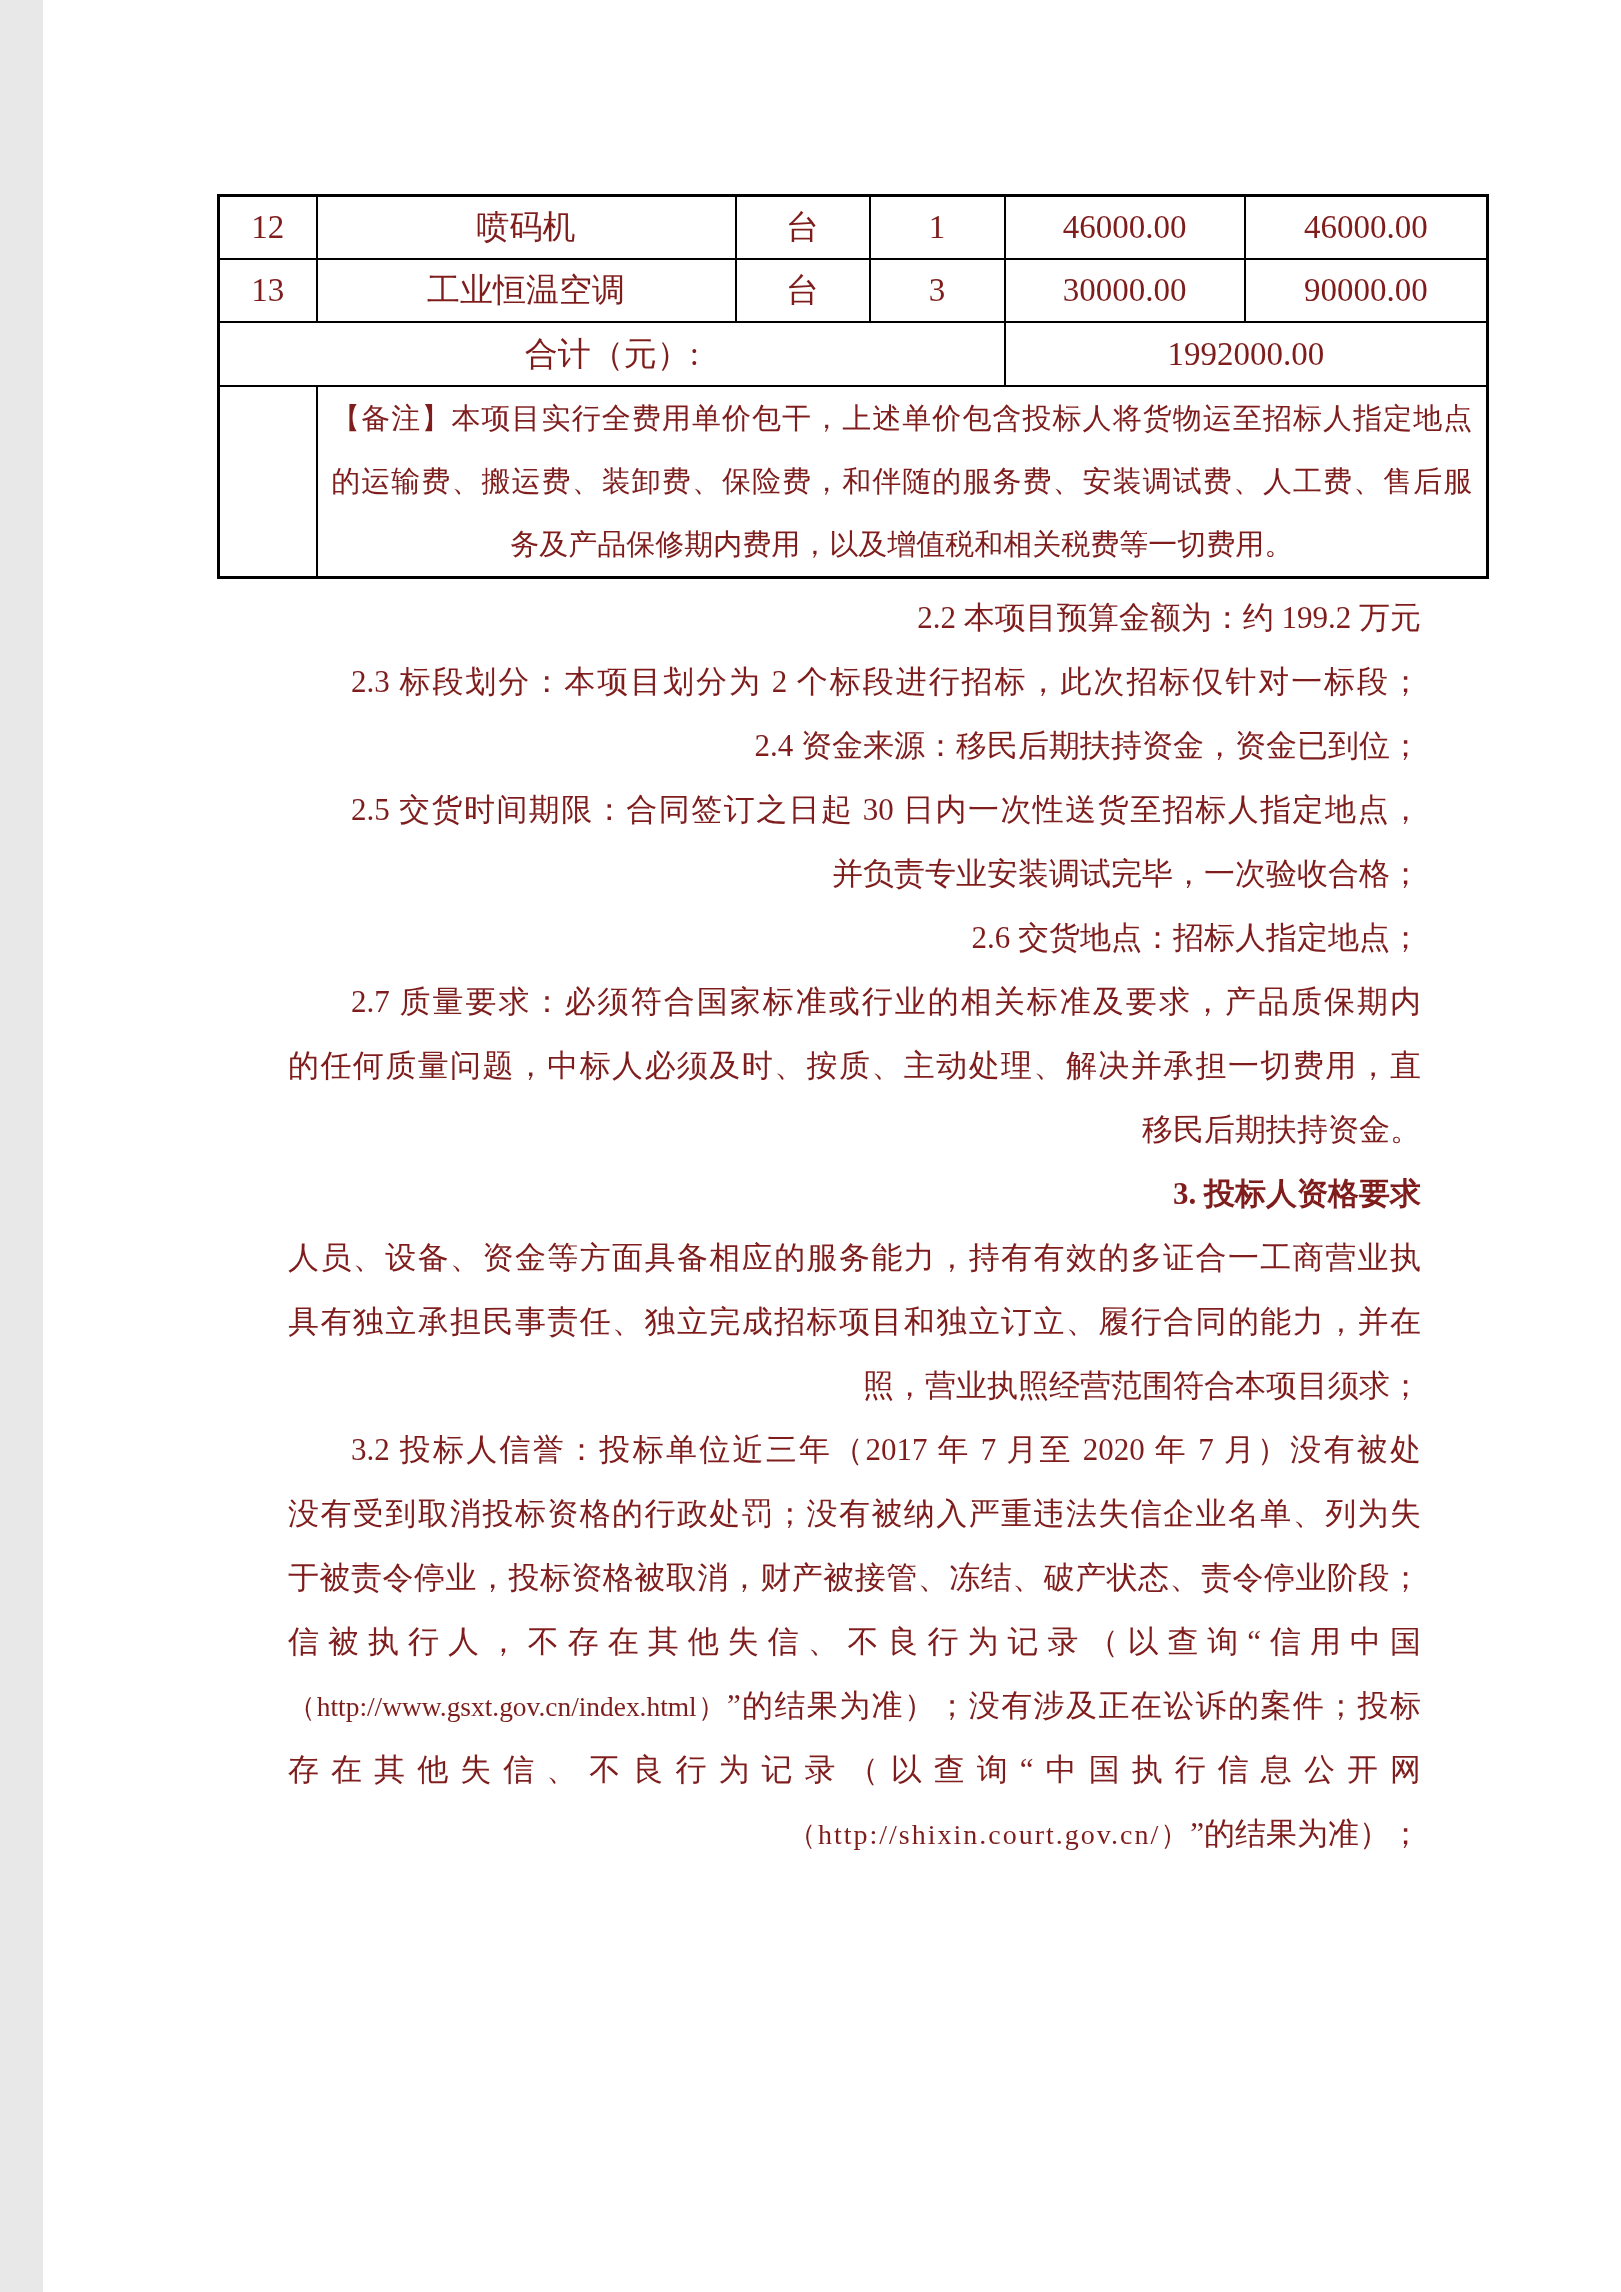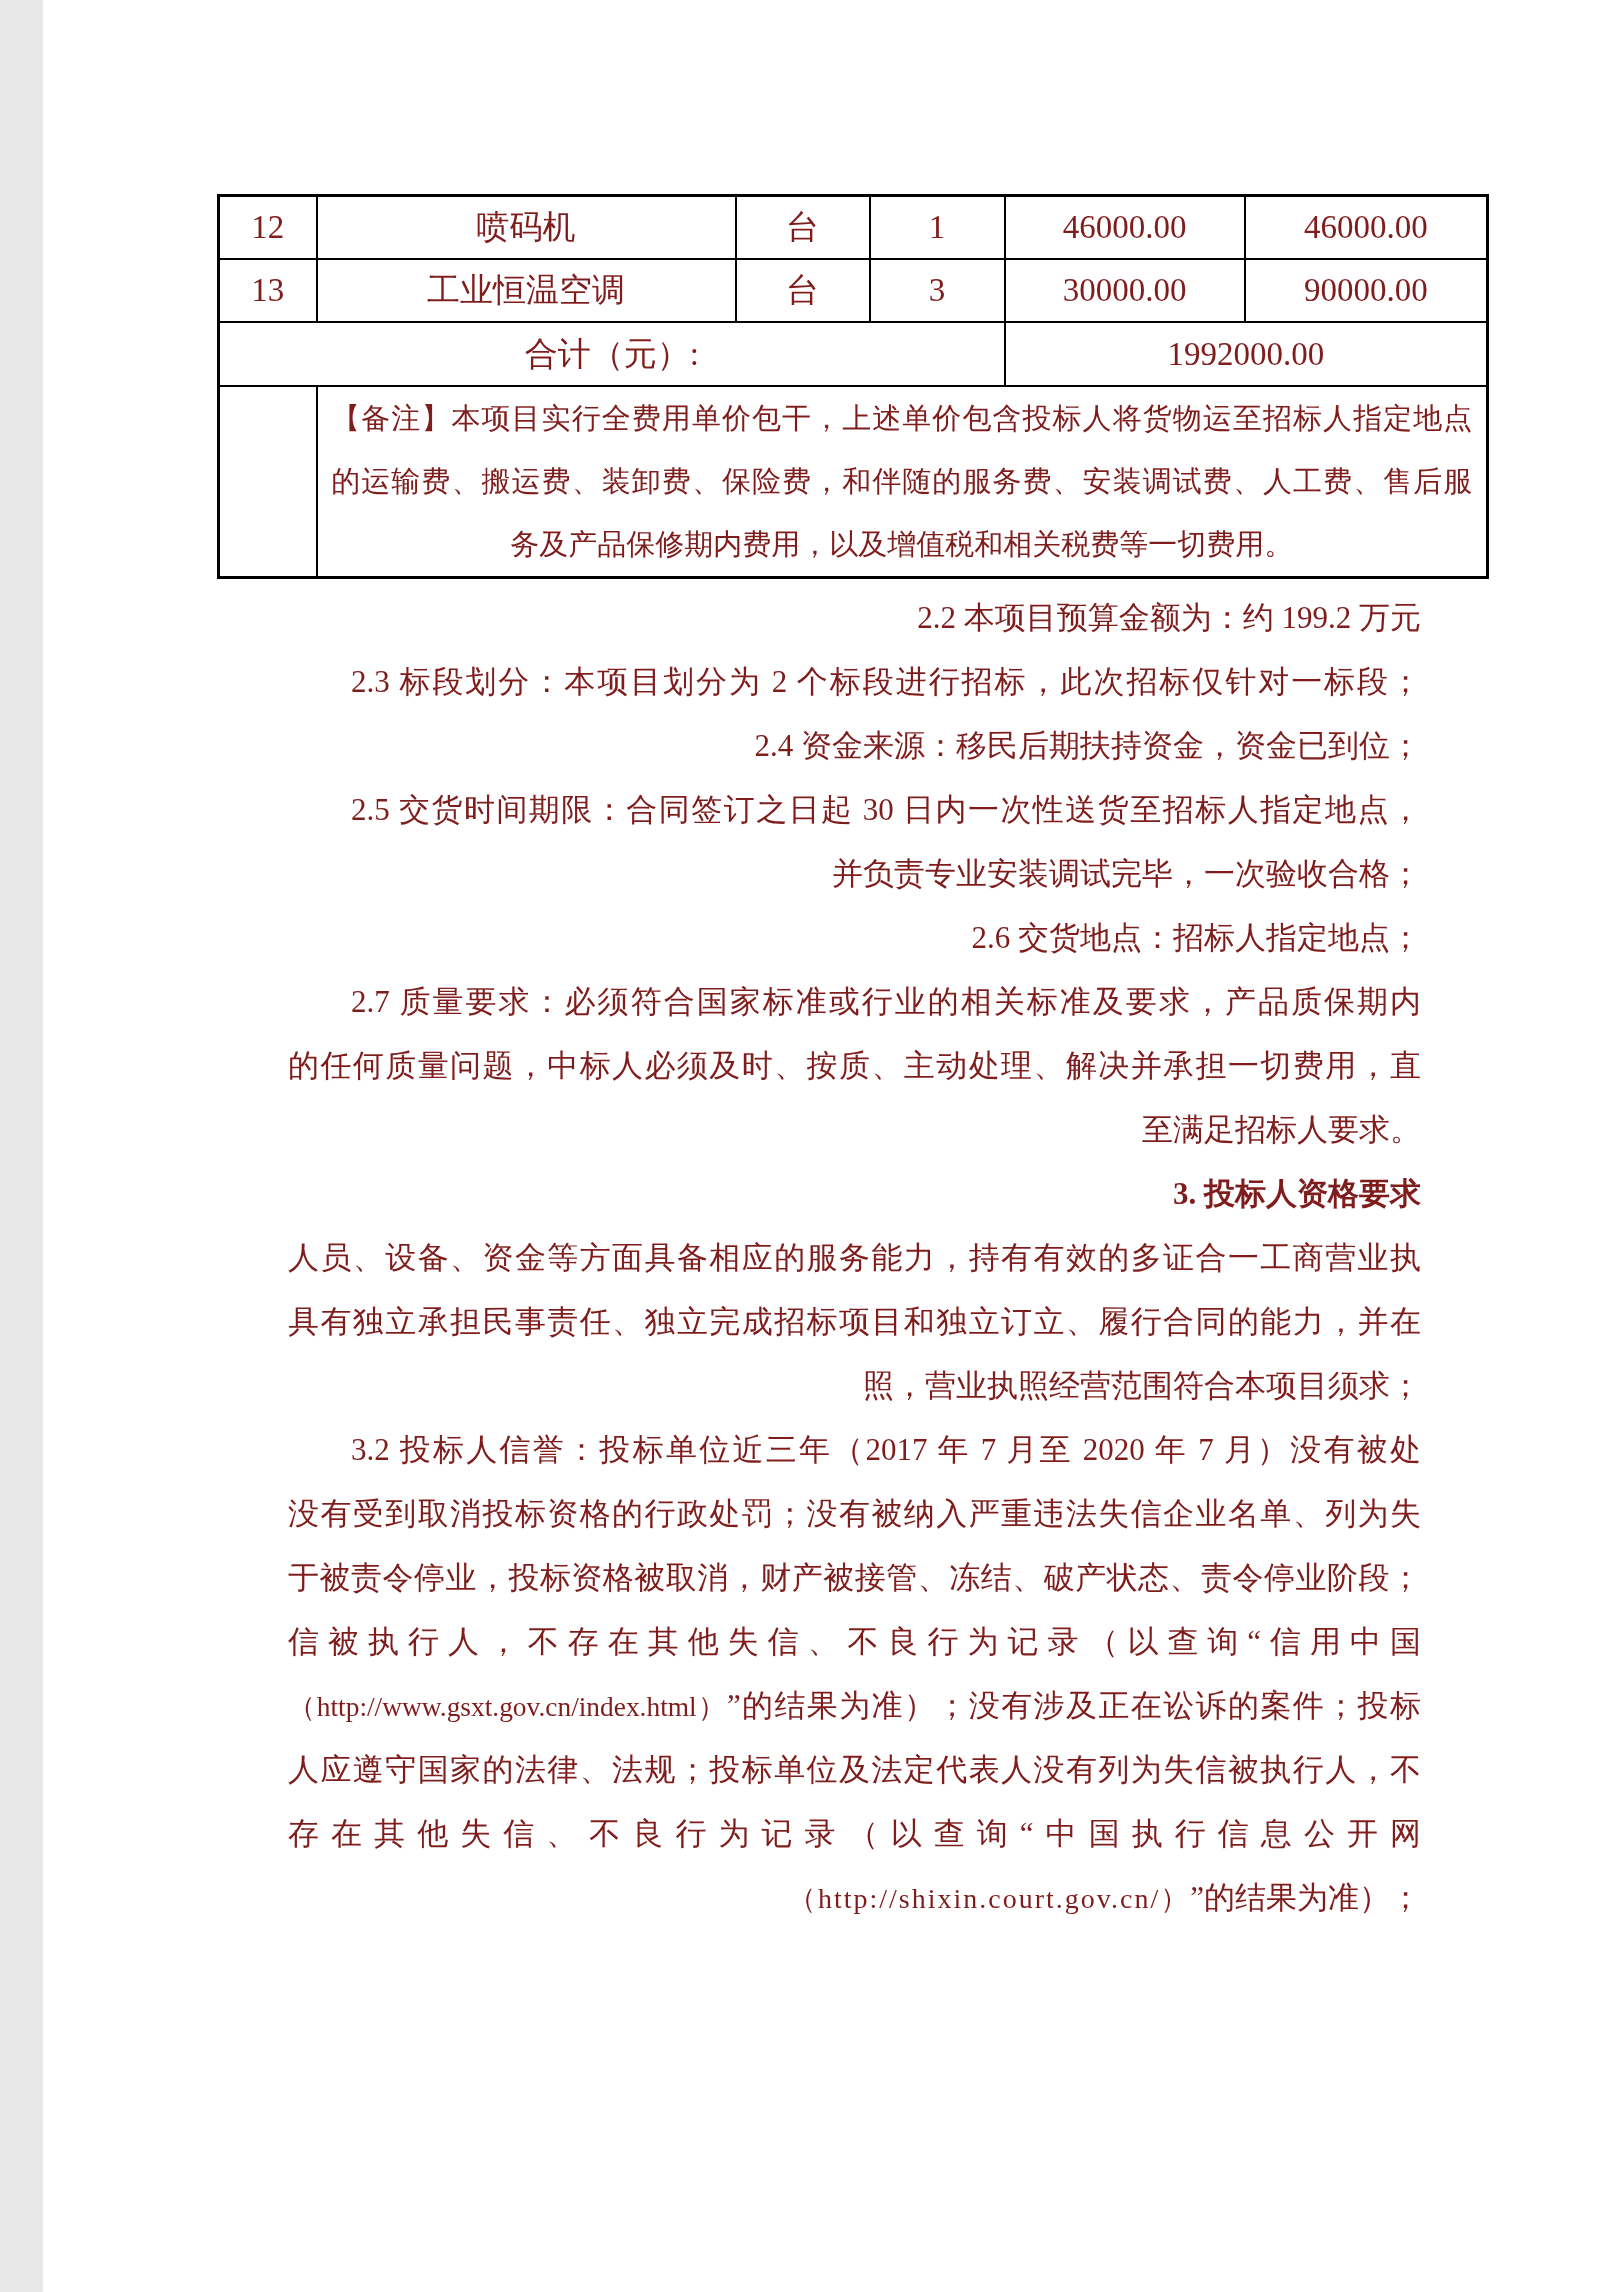--- a/index.html
+++ b/index.html
@@ -109,33 +109,32 @@
 
   <div class="doc-body">
     <div class="ln ind">2.2 本项目预算金额为：约 199.2 万元</div>
     <div class="ln ind jf">2.3 标段划分：本项目划分为 2 个标段进行招标，此次招标仅针对一标段；</div>
     <div class="ln ind">2.4 资金来源：移民后期扶持资金，资金已到位；</div>
     <div class="ln ind jf">2.5 交货时间期限：合同签订之日起 30 日内一次性送货至招标人指定地点，</div>
     <div class="ln">并负责专业安装调试完毕，一次验收合格；</div>
     <div class="ln ind">2.6 交货地点：招标人指定地点；</div>
     <div class="ln ind jf">2.7 质量要求：必须符合国家标准或行业的相关标准及要求，产品质保期内</div>
     <div class="ln jf">的任何质量问题，中标人必须及时、按质、主动处理、解决并承担一切费用，直</div>
-    <div class="ln">至满足招标人要求。</div>
+    <div class="ln">移民后期扶持资金。</div>
     <div class="ln ind bd">3. 投标人资格要求</div>
     <div class="ln jf">人员、设备、资金等方面具备相应的服务能力，持有有效的多证合一工商营业执</div>
     <div class="ln jf">具有独立承担民事责任、独立完成招标项目和独立订立、履行合同的能力，并在</div>
     <div class="ln">照，营业执照经营范围符合本项目须求；</div>
     <div class="ln ind jf">3.2 投标人信誉：投标单位近三年（2017 年 7 月至 2020 年 7 月）没有被处</div>
     <div class="ln jf">没有受到取消投标资格的行政处罚；没有被纳入严重违法失信企业名单、列为失</div>
     <div class="ln jf">于被责令停业，投标资格被取消，财产被接管、冻结、破产状态、责令停业阶段；</div>
     <div class="ln jf">信被执行人，不存在其他失信、不良行为记录（以查询“信用中国</div>
     <div class="ln jf">
       <span class="url">（http://www.gsxt.gov.cn/index.html）</span><span>”的结果为准）；没有涉及正在讼诉的案件；投标</span>
     </div>
-    <div class="ln jf">人应遵守国家的法律、法规；投标单位及法定代表人没有列为失信被执行人，不</div>
     <div class="ln jf">存在其他失信、不良行为记录（以查询“中国执行信息公开网</div>
     <div class="ln">
       <span class="url-wide">（http://shixin.court.gov.cn/）</span><span>”的结果为准）；</span>
     </div>
   </div>
 
 </div>
 
 
 </body></html>

